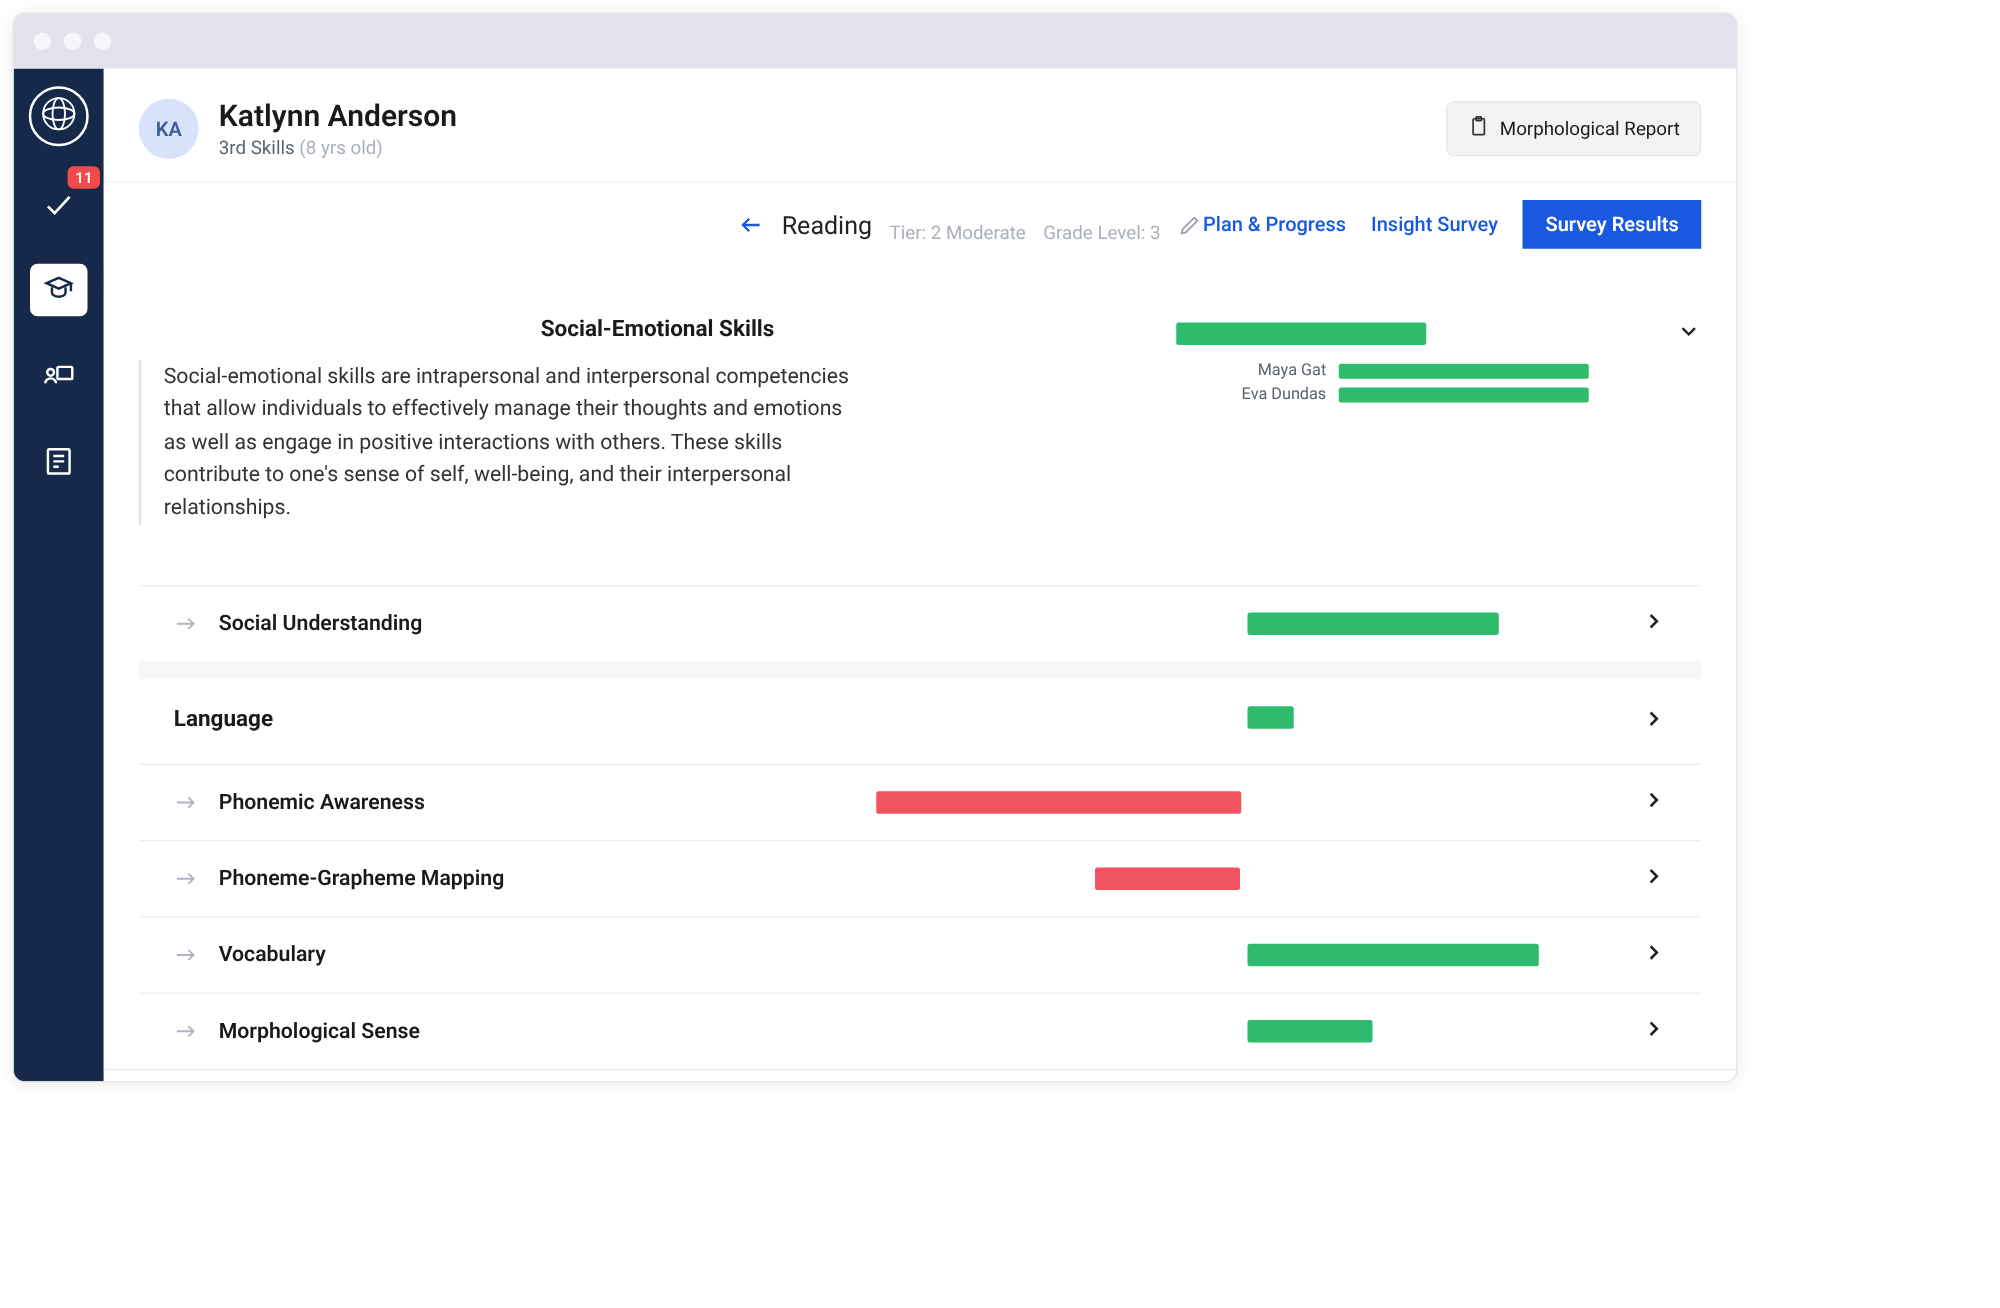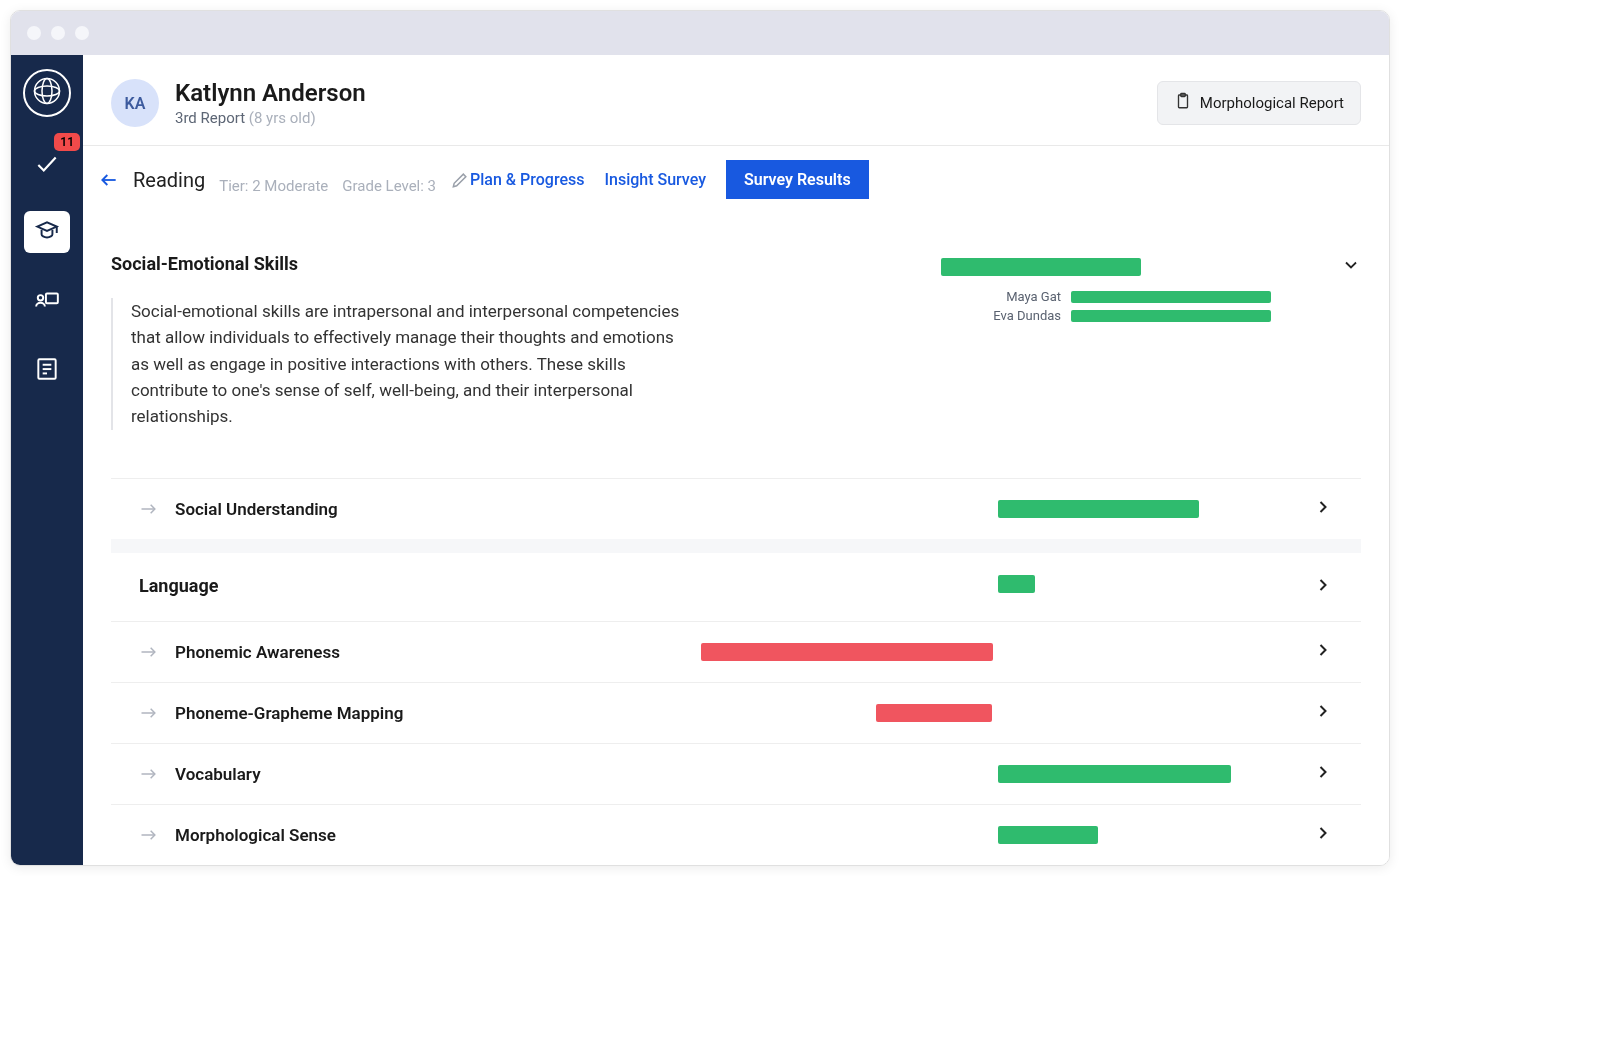--- a/index.html
+++ b/index.html
@@ -52,21 +52,21 @@
   width: 46px; height: 42px; display:flex;align-items:center;justify-content:center;
   position: relative; cursor: pointer; border-radius: 6px;
   color: #fff;
 }
 .nav-icon svg { width: 26px; height: 26px; }
 .nav-icon.active {
   background: #fff; color: #17294b;
 }
 .badge {
   position: absolute; top: -10px; right: -10px;
-  background: #f14a4a; color:#000000; font-size:12px;
+  background: #f14a4a; color:#ffffff; font-size:12px;
   padding: 2px 6px; border-radius: 5px; font-weight: 600;
 }
 
 .main {
   flex: 1;
   background: #fff;
   overflow-y: auto;
 }
 
 .profile-header {
@@ -84,22 +84,22 @@
 .profile-name { font-size:24px; font-weight:600; }
 .profile-sub { font-size:15px; color:#5d6675; margin-top:2px; }
 .profile-sub .muted { color:#aab0bb; }
 .report-btn {
   display:flex; align-items:center; gap:8px;
   padding: 10px 16px; background:#f2f3f5; border:1px solid #e4e5e8;
   border-radius:6px; font-size:15px; cursor:pointer;
 }
 
 .subheader {
-  display:flex; align-items:center; justify-content:flex-start;
-  padding: 14px 16px; background:#fff;
+  display:flex; align-items:center; justify-content:flex-end;
+  padding: 14px 28px; background:#fff;
 }
 .sub-left { display:flex; align-items:center; gap:14px; }
 .back-arrow { color:#1859e0; cursor:pointer; display:flex; }
 .section-title { font-size:20px; font-weight:400; color:#222; }
 .sub-meta { font-size:15px; color:#aab0bb;margin-top:13px; }
 .edit-icon { cursor:pointer; color:#9aa0aa; display:flex; }
 .sub-right { display:flex; align-items:center; gap:20px; }
 .tab-link { font-size:16px; color:#1859e0; cursor:pointer; font-weight:500; }
 .tab-btn {
   background:#1859e0; color:#fff; padding:10px 18px;
@@ -112,21 +112,21 @@
   border: 1px solid #e9e9e9;
   border-radius:6px;
   background: #fff;
 }
 .card.top { border-top:none; border-left:none; border-right:none; border-radius:0; margin:0; padding: 0 28px; }
 .section-head {
   display:flex; align-items:flex-start; justify-content:space-between;
   padding: 18px 0;
 }
 .section-head .lhs { flex:1; }
-.section-head .title { font-size:18px; font-weight:700; margin-bottom:24px; }
+.section-head .title { font-size:18px; font-weight:700; margin-bottom:14px;text-align:center; }
 .desc-box {
   border-left: 2px solid #e3e4e8;
   padding-left: 18px;
   font-size:17px; line-height:1.55; color:#333;
   max-width: 580px;
   margin-bottom: 30px;
 }
 .bars-col { width:420px; padding-top:2px; }
 .bar-track {
   position:relative; width:200px; height:18px;
@@ -222,21 +222,21 @@
     </div>
 
     <div class="main">
 
       <div class="profile-header">
         <div class="profile-left">
           <div class="avatar">KA</div>
           <div>
             <div class="profile-name">Katlynn Anderson</div>
             <div class="profile-sub">
-              <span>3rd Report</span>
+              <span>3rd Skills</span>
               <span class="muted">(8 yrs old)</span>
             </div>
           </div>
         </div>
         <div class="report-btn">
           <span>
             <svg viewBox="0 0 24 24" fill="none" stroke="#333" stroke-width="1.8">
                 <rect x="6" y="4" width="12" height="17" rx="1"></rect>
                 <rect x="9" y="2" width="6" height="4" rx="1"></rect>
               </svg>

